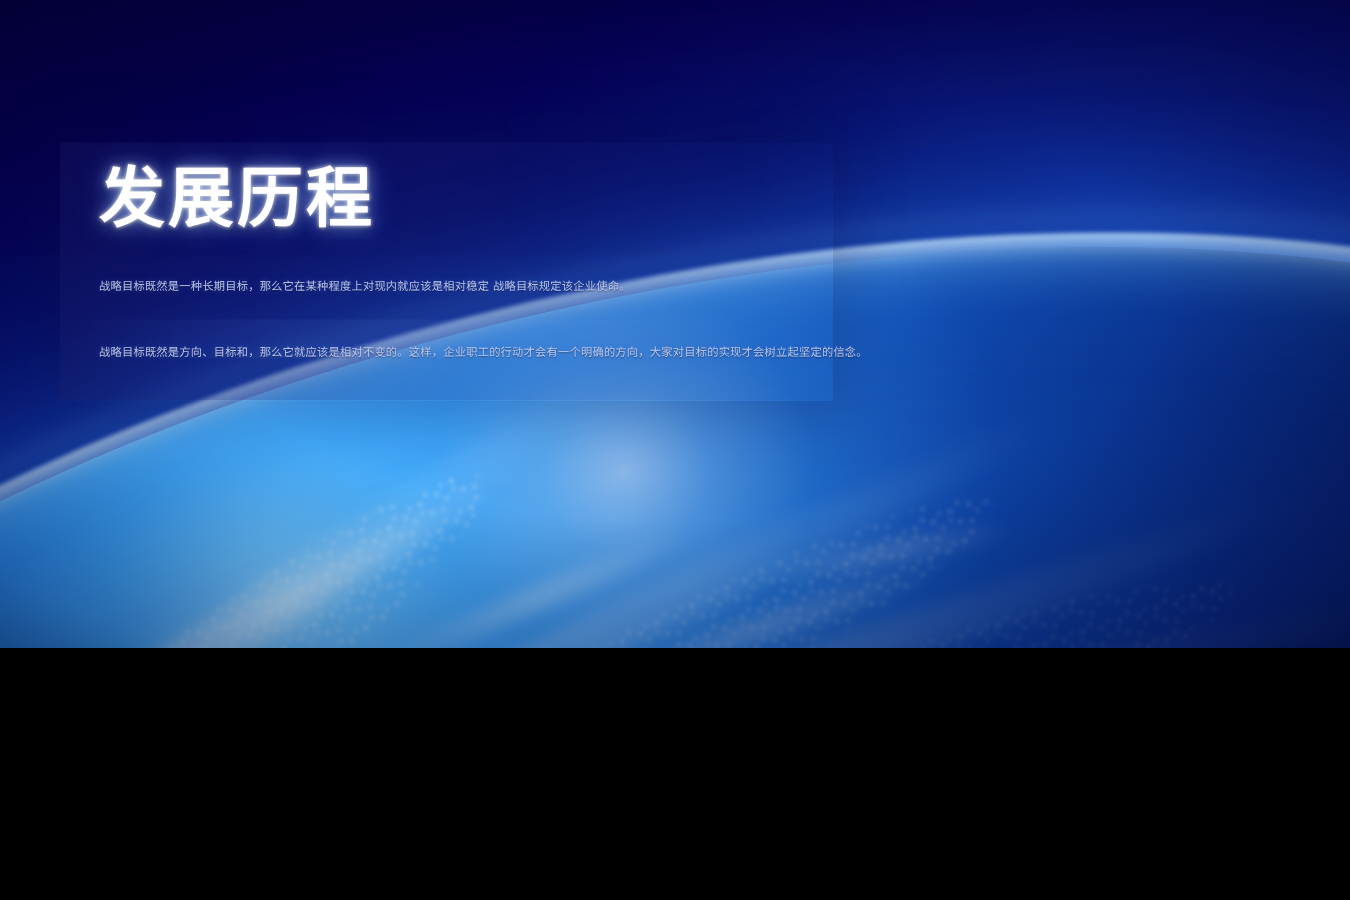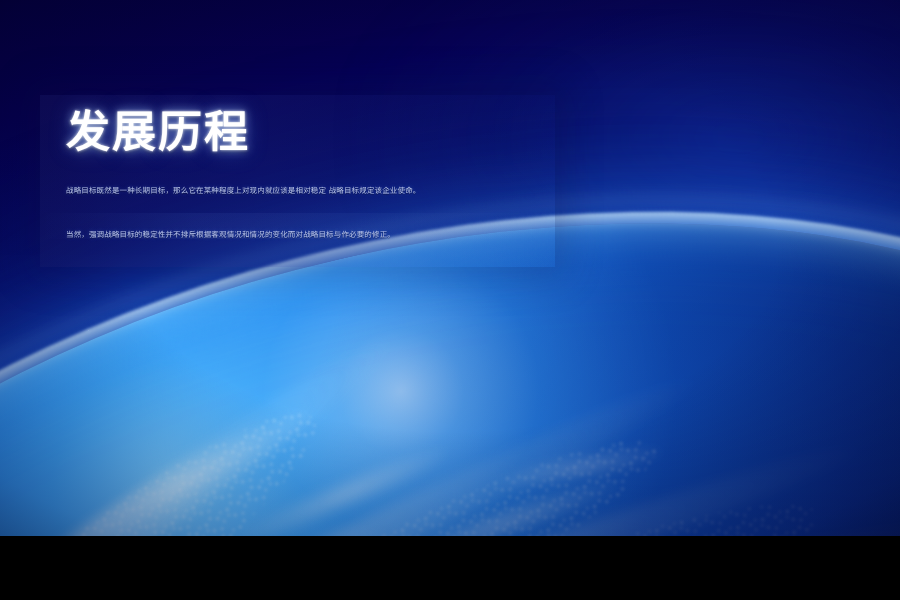--- a/index.html
+++ b/index.html
@@ -5,21 +5,21 @@
 <style>
   html, body {
     margin: 0;
     padding: 0;
     background: #000;
   }
 
   .stage {
     position: relative;
     width: 900px;
-    height: 536px;
+    height: 432px;
     overflow: hidden;
     font-family: "Liberation Sans", "DejaVu Sans", sans-serif;
     background: #05004f;
     user-select: none;
   }
 
   
   .space-base {
     position: absolute;
     inset: 0;
@@ -355,19 +355,19 @@
   <div class="panel">
     <div class="panel-streak"></div>
     <div class="panel-inner">
 
       <div class="title-row">
         <span class="title-cn">发展历程</span>
       </div>
 
       <div class="body-copy">
         <div class="body-line">战略目标既然是一种长期目标，那么它在某种程度上对现内就应该是相对稳定 战略目标规定该企业使命。</div>
-        <div class="body-line">当然，强调战略目标的稳定性并不排斥根据客观情况和情况的变化而对战略目标与作必要的修正。</div>
+        <div class="body-line">战略目标既然是方向、目标和，那么它就应该是相对不变的。这样，企业职工的行动才会有一个明确的方向，大家对目标的实现才会树立起坚定的信念。</div>
       </div>
 
     </div>
   </div>
 
 </div>
 
 </body></html>

